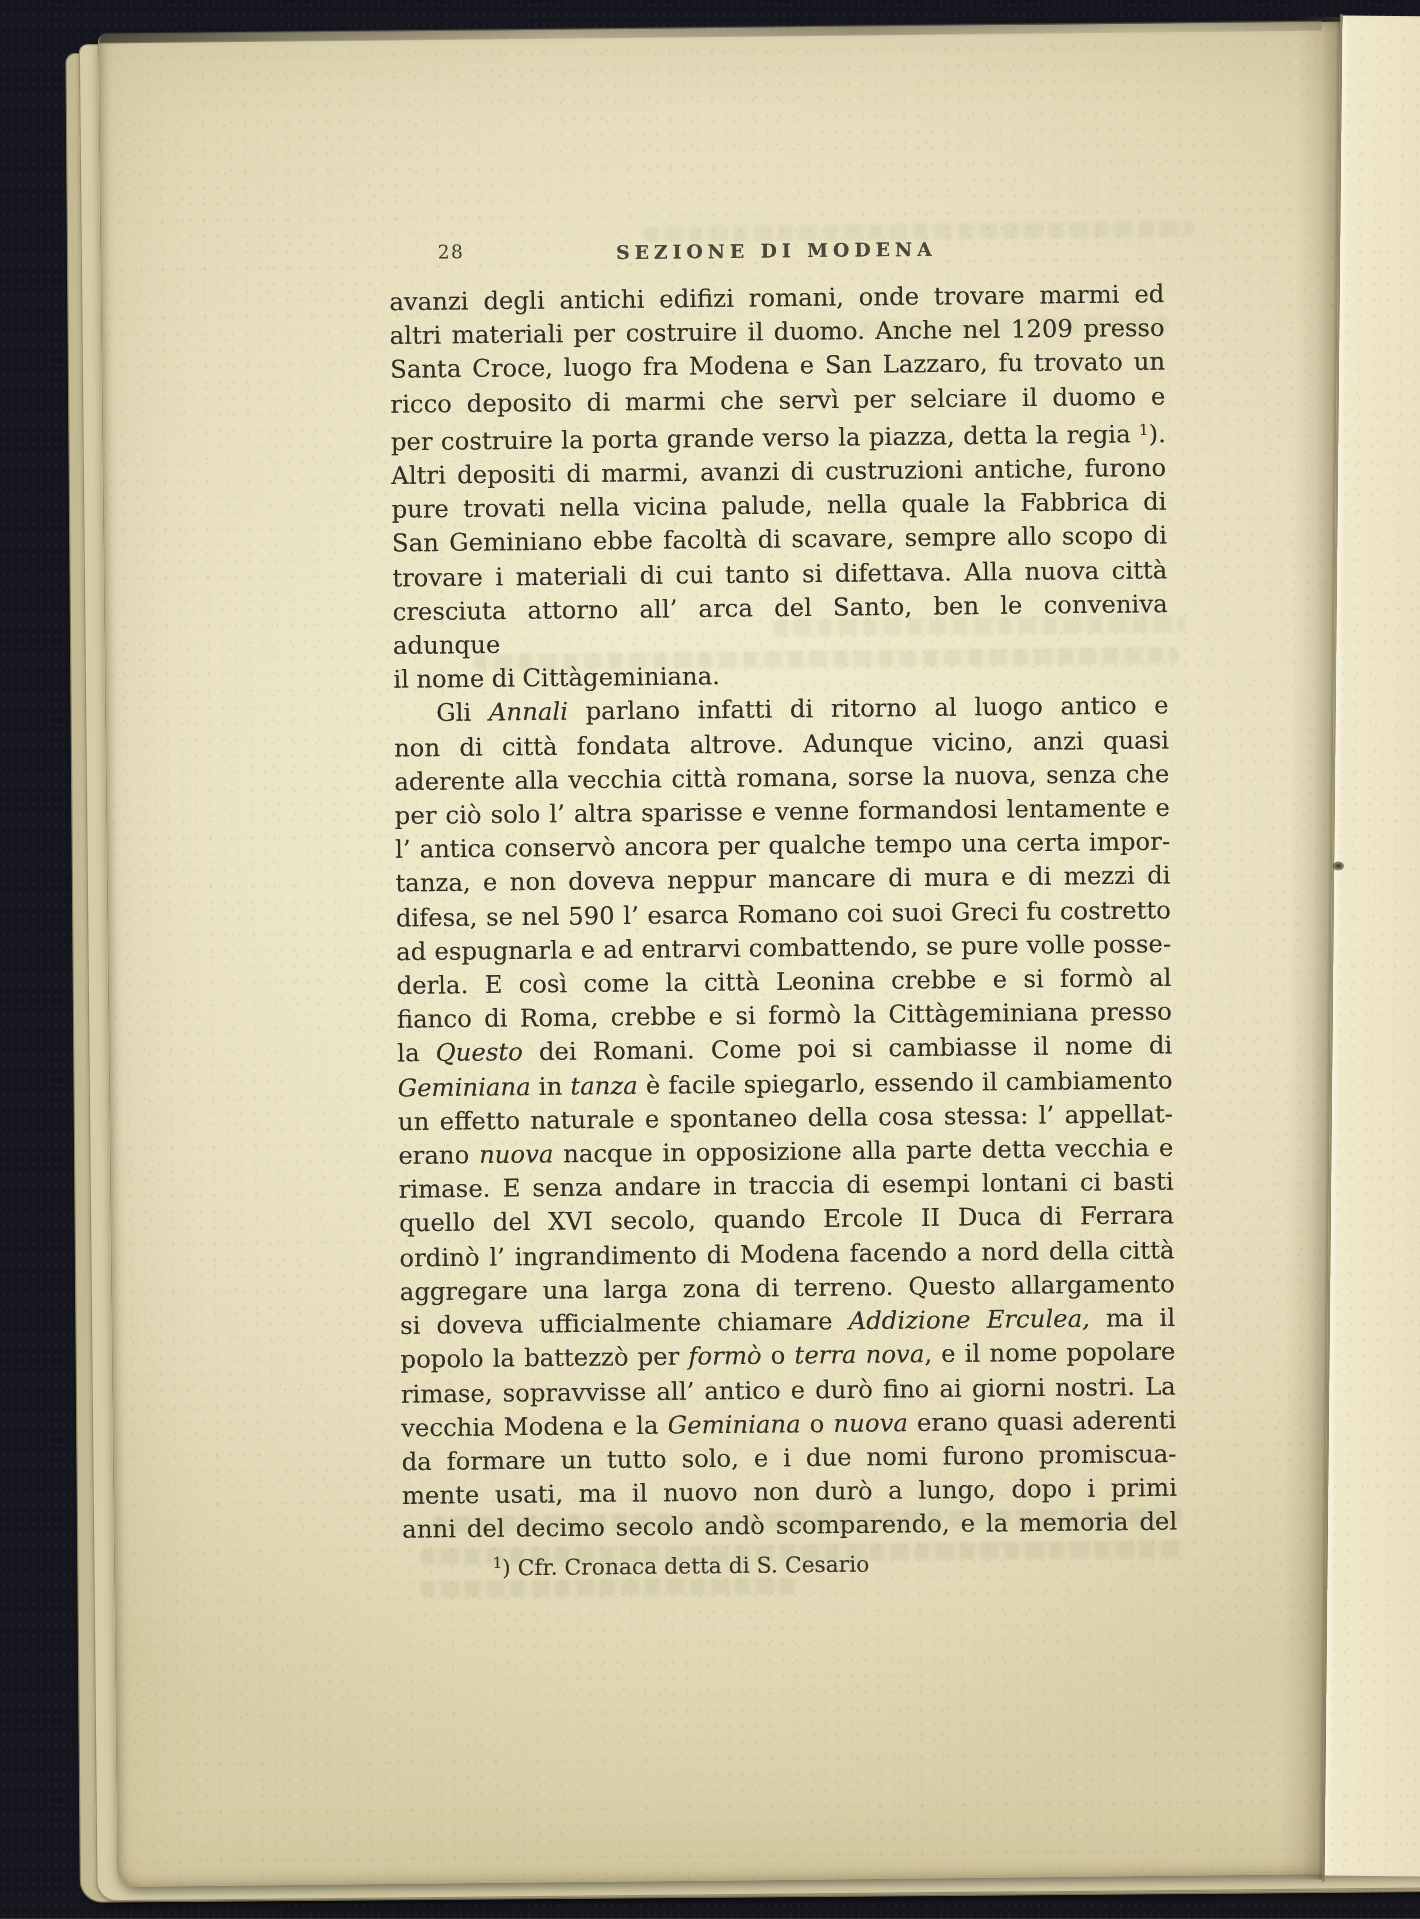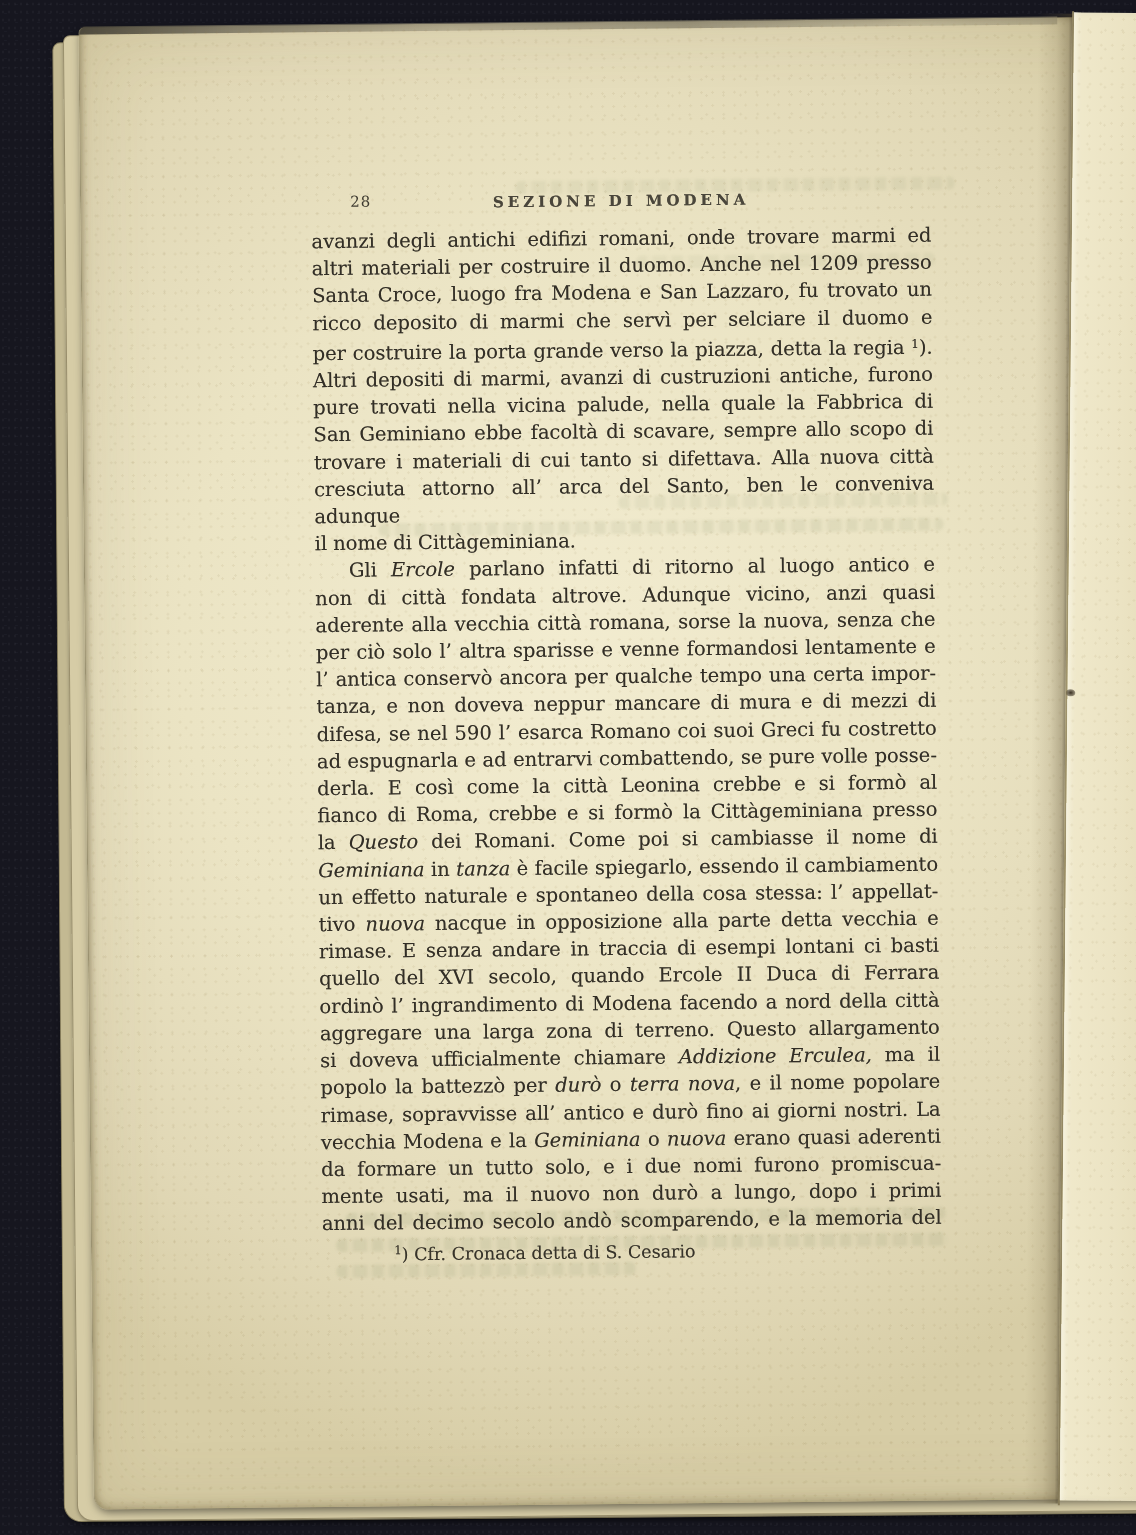--- a/index.html
+++ b/index.html
@@ -157,40 +157,40 @@
         <div class="line"><span>ricco deposito di marmi che servì per selciare il duomo e</span></div>
         <div class="line"><span>per costruire la porta grande verso la piazza, detta la regia </span><sup>1</sup><span>).</span></div>
         <div class="line"><span>Altri depositi di marmi, avanzi di custruzioni antiche, furono</span></div>
         <div class="line"><span>pure trovati nella vicina palude, nella quale la Fabbrica di</span></div>
         <div class="line"><span>San Geminiano ebbe facoltà di scavare, sempre allo scopo di</span></div>
         <div class="line"><span>trovare i materiali di cui tanto si difettava. Alla nuova città</span></div>
         <div class="line"><span>cresciuta attorno all’ arca del Santo, ben le conveniva adunque</span></div>
         <div class="line flush"><span>il nome di Cittàgeminiana.</span></div>
       </div>
       <div class="para">
-        <div class="line indent"><span>Gli </span><em>Ercole</em><span> parlano infatti di ritorno al luogo antico e</span></div>
+        <div class="line indent"><span>Gli </span><em>Annali</em><span> parlano infatti di ritorno al luogo antico e</span></div>
         <div class="line"><span>non di città fondata altrove. Adunque vicino, anzi quasi</span></div>
         <div class="line"><span>aderente alla vecchia città romana, sorse la nuova, senza che</span></div>
         <div class="line"><span>per ciò solo l’ altra sparisse e venne formandosi lentamente e</span></div>
         <div class="line"><span>l’ antica conservò ancora per qualche tempo una certa impor-</span></div>
         <div class="line"><span>tanza, e non doveva neppur mancare di mura e di mezzi di</span></div>
         <div class="line"><span>difesa, se nel 590 l’ esarca Romano coi suoi Greci fu costretto</span></div>
         <div class="line"><span>ad espugnarla e ad entrarvi combattendo, se pure volle posse-</span></div>
         <div class="line"><span>derla. E così come la città Leonina crebbe e si formò al</span></div>
         <div class="line"><span>fianco di Roma, crebbe e si formò la Cittàgeminiana presso</span></div>
         <div class="line"><span>la </span><em>Questo</em><span> dei Romani. Come poi si cambiasse il nome di</span></div>
         <div class="line"><em>Geminiana</em><span> in </span><em>tanza</em><span> è facile spiegarlo, essendo il cambiamento</span></div>
         <div class="line"><span>un effetto naturale e spontaneo della cosa stessa: l’ appellat-</span></div>
-        <div class="line"><span>tivo </span><em>nuova</em><span> nacque in opposizione alla parte detta vecchia e</span></div>
+        <div class="line"><span>erano </span><em>nuova</em><span> nacque in opposizione alla parte detta vecchia e</span></div>
         <div class="line"><span>rimase. E senza andare in traccia di esempi lontani ci basti</span></div>
         <div class="line"><span>quello del XVI secolo, quando Ercole II Duca di Ferrara</span></div>
         <div class="line"><span>ordinò l’ ingrandimento di Modena facendo a nord della città</span></div>
         <div class="line"><span>aggregare una larga zona di terreno. Questo allargamento</span></div>
         <div class="line"><span>si doveva ufficialmente chiamare </span><em>Addizione Erculea,</em><span> ma il</span></div>
-        <div class="line"><span>popolo la battezzò per </span><em>durò</em><span> o </span><em>terra nova</em><span>, e il nome popolare</span></div>
+        <div class="line"><span>popolo la battezzò per </span><em>formò</em><span> o </span><em>terra nova</em><span>, e il nome popolare</span></div>
         <div class="line"><span>rimase, sopravvisse all’ antico e durò fino ai giorni nostri. La</span></div>
         <div class="line"><span>vecchia Modena e la </span><em>Geminiana</em><span> o </span><em>nuova</em><span> erano quasi aderenti</span></div>
         <div class="line"><span>da formare un tutto solo, e i due nomi furono promiscua-</span></div>
         <div class="line"><span>mente usati, ma il nuovo non durò a lungo, dopo i primi</span></div>
         <div class="line"><span>anni del decimo secolo andò scomparendo, e la memoria del</span></div>
       </div>
     </div>
 
   <div class="footnote" id="footnote"><sup>1</sup><span>) Cfr. Cronaca detta di S. Cesario</span></div>
 

